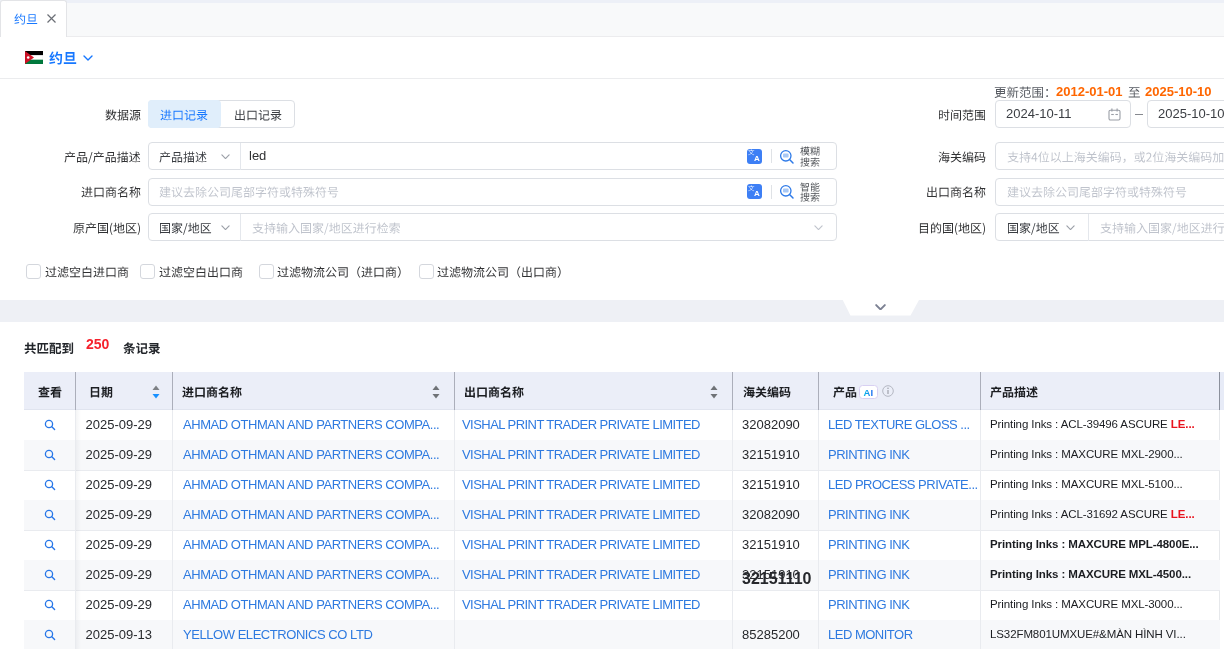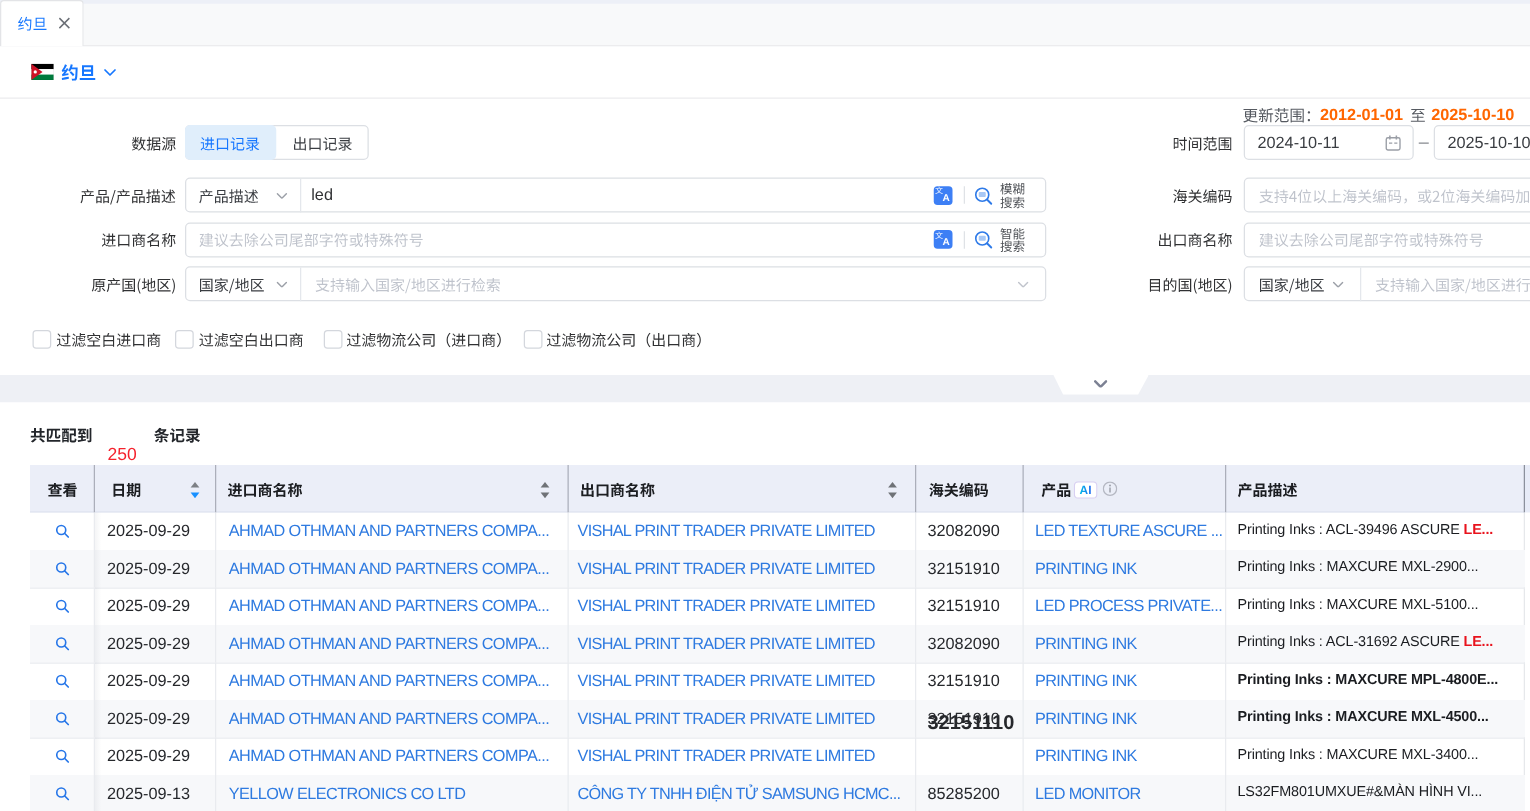--- a/index.html
+++ b/index.html
@@ -186,21 +186,21 @@
       </svg></div>
 <div class="abs" style="left:0;top:300px;width:1224px;height:22px;background:#eef0f5"></div>
 <div class="abs" style="left:842px;top:300px;width:77px;height:15.5px;background:#fff;clip-path:polygon(1% 0,100% 0,89% 100%,11% 100%)"></div>
 <svg class="abs" style="left:875px;top:303.8px" width="11" height="6.5" viewBox="0 0 10 6">
       <path d="M1 1 L5 5 L9 1" stroke="#7c8193" stroke-width="1.8" fill="none" stroke-linecap="round" stroke-linejoin="round"></path>
     </svg>
 <div class="abs" style="left:0;top:322px;width:1224px;height:327px;background:#fff"></div>
 <div style="position:absolute;left:24px;top:341.9px;line-height:0;"><svg width="50" height="14.8" viewBox="0 -11 50 14.8" style="vertical-align:-3.8px">
         <path fill="#23262b" d="M7.1 -1.7C8.2 -0.9 9.7 0.4 10.4 1.1L11.9 0.2C11.1 -0.5 9.6 -1.7 8.5 -2.5ZM3.8 -2.4C3.1 -1.6 1.8 -0.6 0.6 0.1C1 0.3 1.5 0.8 1.9 1.1C3.1 0.4 4.5 -0.7 5.4 -1.8ZM1 -8.2V-6.8H3.2V-4.4H0.6V-2.9H12V-4.4H9.3V-6.8H11.6V-8.2H9.3V-10.5H7.7V-8.2H4.8V-10.5H3.2V-8.2ZM4.8 -4.4V-6.8H7.7V-4.4ZM24.1 -9.9H13.5V0.5H24.3V-1H15V-8.5H16.9C16.8 -5.7 16.7 -4 15.1 -3C15.4 -2.7 15.9 -2.2 16 -1.8C18 -3.1 18.3 -5.2 18.3 -8.5H20V-4C20 -2.6 20.3 -2.2 21.5 -2.2C21.8 -2.2 22.5 -2.2 22.7 -2.2C23.8 -2.2 24.2 -2.7 24.3 -4.7C23.9 -4.8 23.3 -5 23 -5.3C23 -3.8 22.9 -3.5 22.6 -3.5C22.4 -3.5 21.9 -3.5 21.8 -3.5C21.5 -3.5 21.4 -3.6 21.4 -4.1V-8.5H24.1ZM31.7 -10.1V-8.6H35.2V-6.2H31.8V-1C31.8 0.5 32.2 1 33.6 1C33.9 1 35 1 35.3 1C36.6 1 37 0.3 37.2 -1.8C36.8 -1.9 36.2 -2.2 35.8 -2.4C35.8 -0.8 35.7 -0.5 35.2 -0.5C35 -0.5 34 -0.5 33.8 -0.5C33.3 -0.5 33.2 -0.5 33.2 -1V-4.8H35.2V-4H36.7V-10.1ZM26.9 -1.8H29.8V-0.9H26.9ZM26.9 -2.8V-3.8C27.1 -3.7 27.3 -3.5 27.4 -3.3C28 -4 28.1 -4.9 28.1 -5.6V-6.6H28.6V-4.6C28.6 -3.8 28.7 -3.7 29.3 -3.7C29.4 -3.7 29.6 -3.7 29.7 -3.7H29.8V-2.8ZM25.5 -10.2V-8.8H27.2V-7.8H25.8V1.1H26.9V0.3H29.8V0.9H31V-7.8H29.7V-8.8H31.2V-10.2ZM28.2 -7.8V-8.8H28.7V-7.8ZM26.9 -3.8V-6.6H27.4V-5.6C27.4 -5 27.4 -4.4 26.9 -3.8ZM29.3 -6.6H29.8V-4.4L29.8 -4.4C29.7 -4.4 29.7 -4.4 29.6 -4.4C29.5 -4.4 29.4 -4.4 29.4 -4.4C29.3 -4.4 29.3 -4.4 29.3 -4.6ZM45.3 -9.5V-1.9H46.7V-9.5ZM47.7 -10.5V-0.8C47.7 -0.6 47.6 -0.5 47.4 -0.5C47.2 -0.5 46.5 -0.5 45.8 -0.5C46 -0.1 46.3 0.5 46.4 0.9C47.3 0.9 48 0.9 48.5 0.7C49 0.4 49.1 0 49.1 -0.8V-10.5ZM38.1 -0.7 38.5 0.7C40.2 0.4 42.5 -0.1 44.8 -0.5L44.7 -1.8L42.3 -1.4V-2.8H44.5V-4.1H42.3V-5.3H40.9V-4.1H38.6V-2.8H40.9V-1.2C39.8 -1 38.9 -0.8 38.1 -0.7ZM39 -5.3C39.4 -5.5 39.9 -5.5 43.3 -5.8C43.5 -5.6 43.5 -5.4 43.6 -5.2L44.8 -5.9C44.5 -6.7 43.7 -7.8 43 -8.6H44.8V-9.9H38.3V-8.6H39.8C39.5 -7.9 39.2 -7.4 39.1 -7.2C38.9 -6.9 38.7 -6.7 38.5 -6.7C38.6 -6.3 38.9 -5.6 39 -5.3ZM41.9 -8C42.2 -7.7 42.4 -7.3 42.6 -7L40.4 -6.8C40.8 -7.4 41.1 -8 41.5 -8.6H43Z"></path>
       </svg></div>
-<div class="lat" style="left:86px;top:355px;font-size:14px;color:#f5222d;font-weight:normal;white-space:nowrap;">250</div>
+<div class="lat" style="left:86px;top:336px;font-size:14px;color:#f5222d;font-weight:bold;white-space:nowrap;">250</div>
 <div style="position:absolute;left:123px;top:341.9px;line-height:0;"><svg width="37.5" height="14.8" viewBox="0 -11 37.5 14.8" style="vertical-align:-3.8px">
         <path fill="#23262b" d="M3.4 -2.2C2.8 -1.6 1.7 -0.8 0.9 -0.4C1.2 -0.1 1.6 0.4 1.9 0.7C2.8 0.2 3.9 -0.8 4.5 -1.7ZM7.8 -1.5C8.6 -0.8 9.6 0.2 10 0.8L11.2 -0C10.7 -0.7 9.7 -1.6 8.9 -2.2ZM7.9 -8.3C7.5 -7.9 6.9 -7.5 6.3 -7.1C5.6 -7.5 5.1 -7.9 4.6 -8.3ZM4.5 -10.7C3.8 -9.5 2.6 -8.3 0.8 -7.5C1.1 -7.3 1.6 -6.7 1.8 -6.4C2.5 -6.7 3.1 -7.1 3.6 -7.5C4 -7.1 4.4 -6.7 4.9 -6.4C3.5 -5.9 1.9 -5.5 0.3 -5.3C0.6 -5 0.9 -4.4 1 -4C2.9 -4.3 4.8 -4.8 6.3 -5.5C7.8 -4.8 9.4 -4.4 11.3 -4.1C11.4 -4.5 11.8 -5.1 12.2 -5.5C10.6 -5.6 9.1 -5.9 7.8 -6.4C8.8 -7.1 9.7 -8 10.2 -9.1L9.2 -9.7L9 -9.6H5.6C5.8 -9.9 6 -10.1 6.1 -10.3ZM5.5 -4.7V-3.7H1.8V-2.5H5.5V-0.4C5.5 -0.2 5.4 -0.2 5.3 -0.2C5.1 -0.2 4.5 -0.2 4.1 -0.2C4.3 0.2 4.5 0.7 4.5 1.1C5.3 1.1 6 1.1 6.4 0.9C6.9 0.7 7 0.3 7 -0.4V-2.5H10.9V-3.7H7V-4.7ZM13.8 -9.5C14.5 -8.9 15.4 -7.9 15.8 -7.4L16.9 -8.4C16.4 -9 15.5 -9.8 14.8 -10.4ZM13 -6.8V-5.4H14.8V-1.5C14.8 -0.8 14.4 -0.3 14.2 -0.1C14.4 0.1 14.8 0.7 14.9 1C15.2 0.7 15.6 0.4 17.7 -1.2C17.6 -1.5 17.4 -2.1 17.3 -2.5L16.3 -1.8V-6.8ZM17.7 -9.8V-8.3H22.4V-5.8H17.9V-1.1C17.9 0.5 18.4 0.9 20.1 0.9C20.5 0.9 22.1 0.9 22.5 0.9C24 0.9 24.5 0.3 24.6 -1.9C24.2 -2 23.6 -2.2 23.2 -2.5C23.1 -0.8 23 -0.5 22.4 -0.5C22 -0.5 20.6 -0.5 20.3 -0.5C19.6 -0.5 19.5 -0.6 19.5 -1.2V-4.4H22.4V-3.8H23.9V-9.8ZM26.4 -3.7C27.2 -3.2 28.2 -2.6 28.7 -2.1L29.8 -3.1C29.3 -3.6 28.2 -4.2 27.4 -4.6ZM26.5 -10V-8.6H33.8L33.8 -8H26.9V-6.6H33.7L33.7 -6H25.8V-4.7H30.4V-2.7C28.7 -2 26.8 -1.3 25.6 -0.9L26.5 0.4C27.6 -0 29.1 -0.6 30.4 -1.2V-0.3C30.4 -0.2 30.4 -0.1 30.2 -0.1C30 -0.1 29.2 -0.1 28.6 -0.1C28.9 0.2 29.1 0.8 29.2 1.2C30.1 1.2 30.8 1.2 31.3 1C31.8 0.8 32 0.4 32 -0.3V-2.1C33 -0.8 34.3 0.1 36 0.7C36.2 0.3 36.6 -0.4 37 -0.7C35.8 -1 34.8 -1.5 33.9 -2.1C34.6 -2.6 35.5 -3.2 36.2 -3.8L35 -4.7H36.8V-6H35.3C35.4 -7.2 35.5 -8.7 35.5 -10L34.3 -10.1L34 -10ZM32 -4.7H34.9C34.4 -4.2 33.6 -3.5 32.9 -3C32.6 -3.5 32.2 -3.9 32 -4.4Z"></path>
       </svg></div>
 <div class="abs" style="left:24px;top:372px;width:1196px;height:38px;background:#ebeef8;border-bottom:1px solid #e0e4ef"></div>
 <div class="abs" style="left:1220px;top:372px;width:4px;height:38px;background:#e7ebf7"></div>
 <div class="abs" style="left:1218.5px;top:372px;width:1.5px;height:38px;background:#8b909c"></div>
 <div class="abs" style="left:1219px;top:410px;width:1px;height:239px;background:#e6e8eb"></div>
 <div class="abs" style="left:75px;top:372px;width:1px;height:38px;background:#abaeba"></div>
 <div class="abs" style="left:172px;top:372px;width:1px;height:38px;background:#abaeba"></div>
 <div class="abs" style="left:454px;top:372px;width:1px;height:38px;background:#abaeba"></div>
@@ -263,21 +263,21 @@
 <div class="abs" style="left:818px;top:410px;width:1px;height:30px;background:#e9ebef"></div>
 <div class="abs" style="left:980px;top:410px;width:1px;height:30px;background:#e9ebef"></div>
 <svg class="abs" style="left:44px;top:419px" width="12" height="12" viewBox="0 0 12 12">
       <circle cx="5" cy="5" r="3.6" stroke="#2676e8" stroke-width="1.3" fill="none"></circle>
       <line x1="7.8" y1="7.8" x2="10.6" y2="10.6" stroke="#2676e8" stroke-width="1.4" stroke-linecap="round"></line>
     </svg>
 <div class="lat" style="left:85.5px;top:417.2px;font-size:13px;color:#26282c;font-weight:normal;white-space:nowrap;">2025-09-29</div>
 <div class="lat" style="left:183px;top:417.2px;font-size:13px;color:#2e7ae0;font-weight:normal;white-space:nowrap;letter-spacing:-0.45px">AHMAD OTHMAN AND PARTNERS COMPA...</div>
 <div class="lat" style="left:462px;top:417.2px;font-size:13px;color:#2e7ae0;font-weight:normal;white-space:nowrap;letter-spacing:-0.55px">VISHAL PRINT TRADER PRIVATE LIMITED</div>
 <div class="lat" style="left:742px;top:417.2px;font-size:13px;color:#26282c;font-weight:normal;white-space:nowrap;">32082090</div>
-<div class="lat" style="left:828px;top:417.2px;font-size:13px;color:#2e7ae0;font-weight:normal;white-space:nowrap;letter-spacing:-0.5px">LED TEXTURE ASCURE ...</div>
+<div class="lat" style="left:828px;top:417.2px;font-size:13px;color:#2e7ae0;font-weight:normal;white-space:nowrap;letter-spacing:-0.5px">LED TEXTURE GLOSS ...</div>
 <div class="lat" style="left:990px;top:418.1px;font-size:11.5px;color:#1b1d21;font-weight:normal;white-space:nowrap;letter-spacing:-0.1px"><span style="color:#1b1d21">Printing Inks : ACL-39496 ASCURE </span><span style="color:#e8131d;font-weight:bold">LE...</span></div>
 <div class="abs" style="left:24px;top:440px;width:1196px;height:30px;background:#f7f8fa"></div>
 <div class="abs" style="left:24px;top:469.5px;width:1196px;height:1px;background:#e9ebef"></div>
 <div class="abs" style="left:75px;top:440px;width:1px;height:30px;background:#e9ebef"></div>
 <div class="abs" style="left:172px;top:440px;width:1px;height:30px;background:#e9ebef"></div>
 <div class="abs" style="left:454px;top:440px;width:1px;height:30px;background:#e9ebef"></div>
 <div class="abs" style="left:732px;top:440px;width:1px;height:30px;background:#e9ebef"></div>
 <div class="abs" style="left:818px;top:440px;width:1px;height:30px;background:#e9ebef"></div>
 <div class="abs" style="left:980px;top:440px;width:1px;height:30px;background:#e9ebef"></div>
 <svg class="abs" style="left:44px;top:449px" width="12" height="12" viewBox="0 0 12 12">
@@ -369,32 +369,31 @@
 <div class="abs" style="left:980px;top:590px;width:1px;height:30px;background:#e9ebef"></div>
 <svg class="abs" style="left:44px;top:599px" width="12" height="12" viewBox="0 0 12 12">
       <circle cx="5" cy="5" r="3.6" stroke="#2676e8" stroke-width="1.3" fill="none"></circle>
       <line x1="7.8" y1="7.8" x2="10.6" y2="10.6" stroke="#2676e8" stroke-width="1.4" stroke-linecap="round"></line>
     </svg>
 <div class="lat" style="left:85.5px;top:597.2px;font-size:13px;color:#26282c;font-weight:normal;white-space:nowrap;">2025-09-29</div>
 <div class="lat" style="left:183px;top:597.2px;font-size:13px;color:#2e7ae0;font-weight:normal;white-space:nowrap;letter-spacing:-0.45px">AHMAD OTHMAN AND PARTNERS COMPA...</div>
 <div class="lat" style="left:462px;top:597.2px;font-size:13px;color:#2e7ae0;font-weight:normal;white-space:nowrap;letter-spacing:-0.55px">VISHAL PRINT TRADER PRIVATE LIMITED</div>
 <div class="lat" style="left:742px;top:570px;font-size:16px;color:#26282c;font-weight:bold;white-space:nowrap;">32151110</div>
 <div class="lat" style="left:828px;top:597.2px;font-size:13px;color:#2e7ae0;font-weight:normal;white-space:nowrap;letter-spacing:-0.5px">PRINTING INK</div>
-<div class="lat" style="left:990px;top:598.1px;font-size:11.5px;color:#1b1d21;font-weight:normal;white-space:nowrap;letter-spacing:-0.1px"><span style="color:#1b1d21">Printing Inks : MAXCURE MXL-3400...</span></div>
+<div class="lat" style="left:990px;top:598.1px;font-size:11.5px;color:#1b1d21;font-weight:normal;white-space:nowrap;letter-spacing:-0.1px"><span style="color:#1b1d21">Printing Inks : MAXCURE MXL-3000...</span></div>
 <div class="abs" style="left:24px;top:620px;width:1196px;height:30px;background:#f7f8fa"></div>
 
 <div class="abs" style="left:75px;top:620px;width:1px;height:30px;background:#e9ebef"></div>
 <div class="abs" style="left:172px;top:620px;width:1px;height:30px;background:#e9ebef"></div>
 <div class="abs" style="left:454px;top:620px;width:1px;height:30px;background:#e9ebef"></div>
 <div class="abs" style="left:732px;top:620px;width:1px;height:30px;background:#e9ebef"></div>
 <div class="abs" style="left:818px;top:620px;width:1px;height:30px;background:#e9ebef"></div>
 <div class="abs" style="left:980px;top:620px;width:1px;height:30px;background:#e9ebef"></div>
 <svg class="abs" style="left:44px;top:629px" width="12" height="12" viewBox="0 0 12 12">
       <circle cx="5" cy="5" r="3.6" stroke="#2676e8" stroke-width="1.3" fill="none"></circle>
       <line x1="7.8" y1="7.8" x2="10.6" y2="10.6" stroke="#2676e8" stroke-width="1.4" stroke-linecap="round"></line>
     </svg>
 <div class="lat" style="left:85.5px;top:627.2px;font-size:13px;color:#26282c;font-weight:normal;white-space:nowrap;">2025-09-13</div>
 <div class="lat" style="left:183px;top:627.2px;font-size:13px;color:#2e7ae0;font-weight:normal;white-space:nowrap;letter-spacing:-0.45px">YELLOW ELECTRONICS CO LTD</div>
-<div class="lat" style="left:462px;top:627.2px;font-size:13px;color:#2e7ae0;font-weight:normal;white-space:nowrap;letter-spacing:-0.55px">CÔNG TY TNHH ĐIỆN TỬ SAMSUNG HCMC...</div>
 <div class="lat" style="left:742px;top:627.2px;font-size:13px;color:#26282c;font-weight:normal;white-space:nowrap;">85285200</div>
 <div class="lat" style="left:828px;top:627.2px;font-size:13px;color:#2e7ae0;font-weight:normal;white-space:nowrap;letter-spacing:-0.5px">LED MONITOR</div>
 <div class="lat" style="left:990px;top:628.1px;font-size:11.5px;color:#1b1d21;font-weight:normal;white-space:nowrap;letter-spacing:-0.1px"><span style="color:#1b1d21">LS32FM801UMXUE#&amp;MÀN HÌNH VI...</span></div>
 <div class="abs" style="left:76px;top:410px;width:5px;height:239px;background:linear-gradient(90deg,rgba(60,70,90,0.055),rgba(60,70,90,0))"></div>
 </div>
 </body></html>

